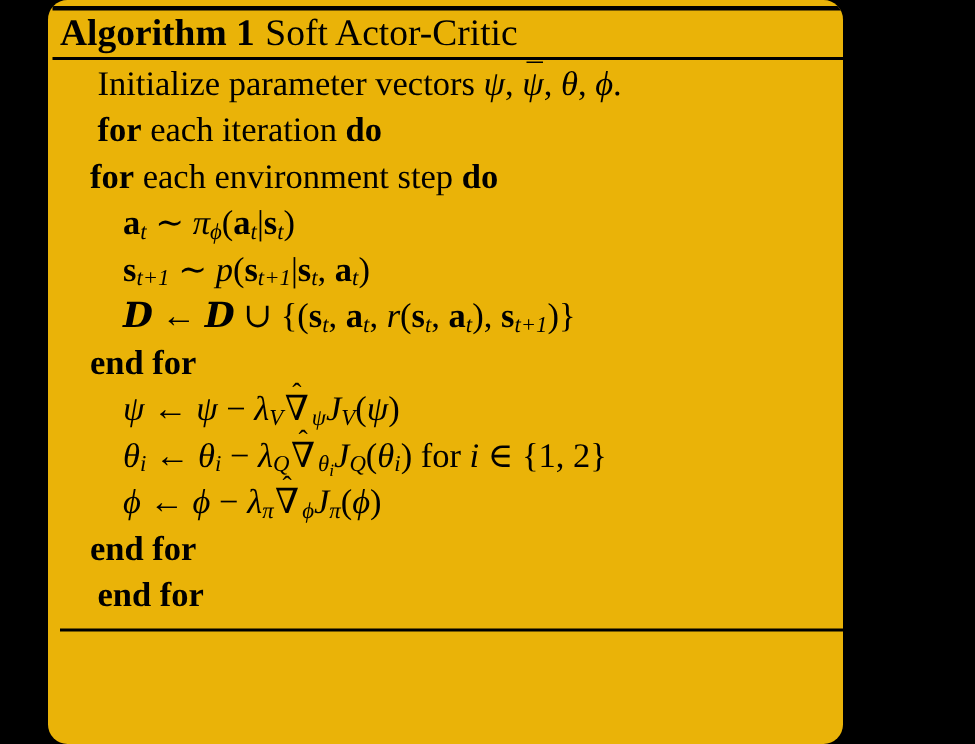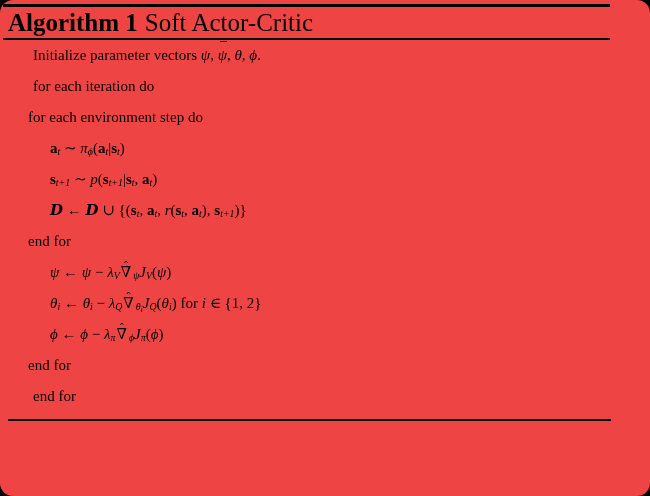--- a/index.html
+++ b/index.html
@@ -5,56 +5,57 @@
   html, body {
     margin: 0;
     padding: 0;
     background: #000000;
     width: 650px;
     height: 496px;
     overflow: hidden;
   }
   .page {
     position: relative;
-    width: 650px;
+    width: 530px;
     height: 496px;
-    background: #ef4444;
+    background: #eab308;
     border-radius: 13px;
     box-sizing: border-box;
     padding-top: 4px;
     font-family: "Liberation Serif", "DejaVu Serif", serif;
     color: #000000;
     overflow: hidden;
+    margin-left: 32px;
   }
   .rule { background: #000000; }
   .rule-thick { height: 3px; margin-left: 3px; width: 607px; }
   .rule-thin  { height: 2px; margin-left: 3px; width: 607px; }
   .rule-bottom{ height: 2px; margin-left: 8px; width: 603px; margin-top: 7px; }
   .title-row {
     height: 31px;
     line-height: 31px;
     padding-left: 8px;
     font-size: 25px;
     white-space: nowrap;
   }
   .alg-label { font-weight: bold; }
   .alg-title { margin-left: 7px; }
-  .lines { font-size: 15px; }
+  .lines { font-size: 23px; }
   .line {
     height: 31px;
     line-height: 31px;
     white-space: nowrap;
   }
   .indent-1 { padding-left: 33px; }
   .indent-2 { padding-left: 28px; }
   .indent-3 { padding-left: 50px; }
 
   
   .s-rm  { }
-  .s-b   { font-weight: normal; }
+  .s-b   { font-weight: bold; }
   .s-i   { font-style: italic; }
   .s-mbf { font-weight: bold; }
   .s-cal { font-style: italic; font-weight: 600; font-family: "DejaVu Serif", serif; }
   .s-sub {
     font-size: 0.66em;
     font-style: italic;
     vertical-align: -0.22em;
   }
   .s-sub2 {
     font-size: 0.5em;

